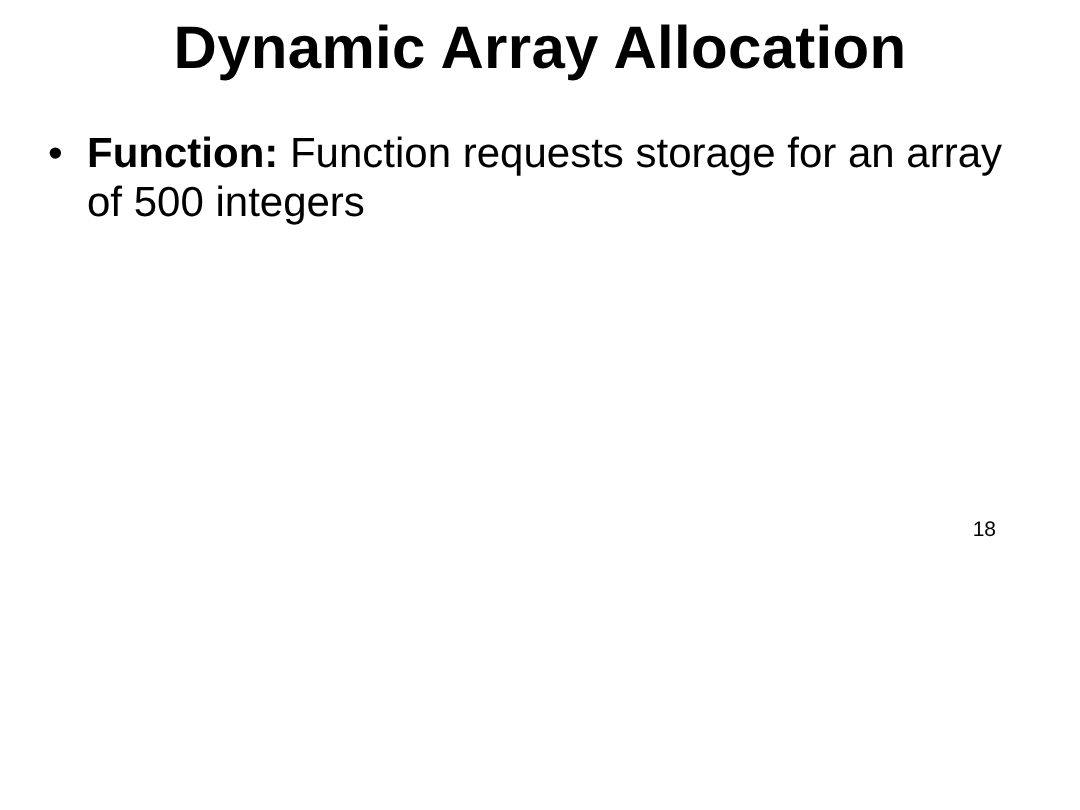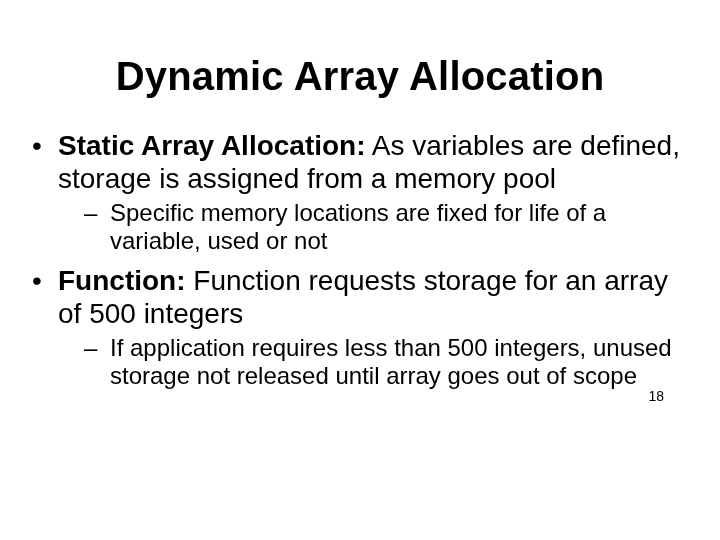--- a/index.html
+++ b/index.html
@@ -10,21 +10,20 @@
     background: #fff;
     font-family: Arial, Helvetica, sans-serif;
     color: #000;
     overflow: hidden;
   }
   .slide {
     position: relative;
     width: 720px;
     height: 388px;
     box-sizing: border-box;
-    margin-top: 44px;
   }
   .title {
     position: absolute;
     top: 10px;
     left: 0;
     width: 720px;
     text-align: center;
     font-size: 40px;
     font-weight: bold;
     letter-spacing: 0.2px;
@@ -86,31 +85,24 @@
 </head>
 <body>
 
 <div class="slide">
 
   <div class="title">Dynamic Array Allocation</div>
 
   <div class="body">
     <ul class="level1">
 
-      <li>
-        <span class="bold">Static Array Allocation:</span><span>  As variables are defined, storage is assigned from a memory pool</span>
-        <ul class="level2">
-          <li>Specific memory locations are fixed for life of a variable, used or not</li>
-        </ul>
-      </li>
 
       <li>
         <span class="bold">Function:</span><span> Function requests storage for an array of 500 integers</span>
         <ul class="level2">
-          <li>If application requires less than 500 integers, unused storage not released until array goes out of scope</li>
         </ul>
       </li>
 
     </ul>
   </div>
 
   <div class="pagenum">18</div>
 
 </div>
 

